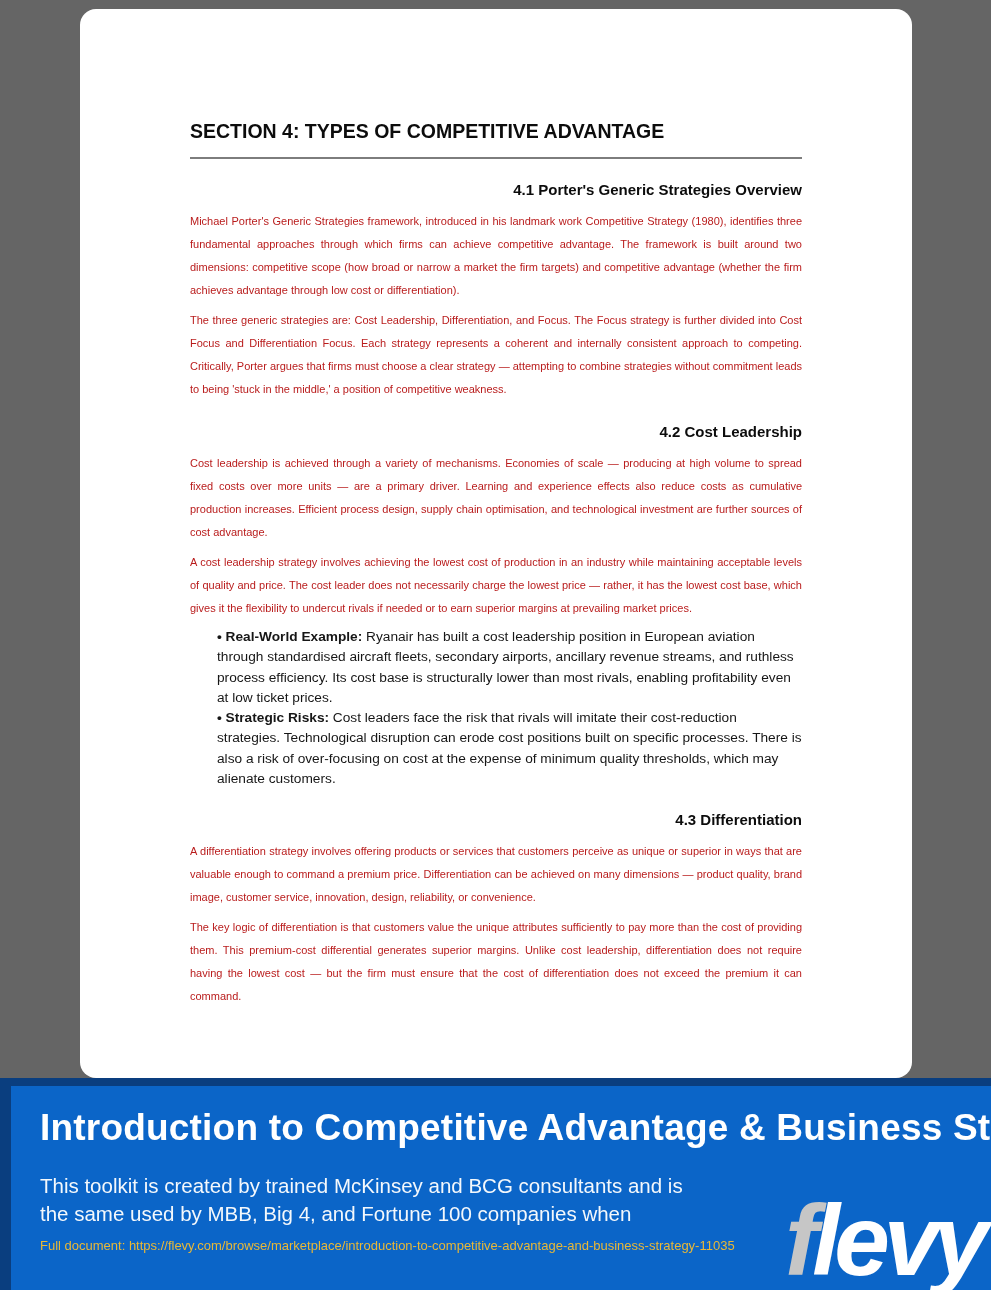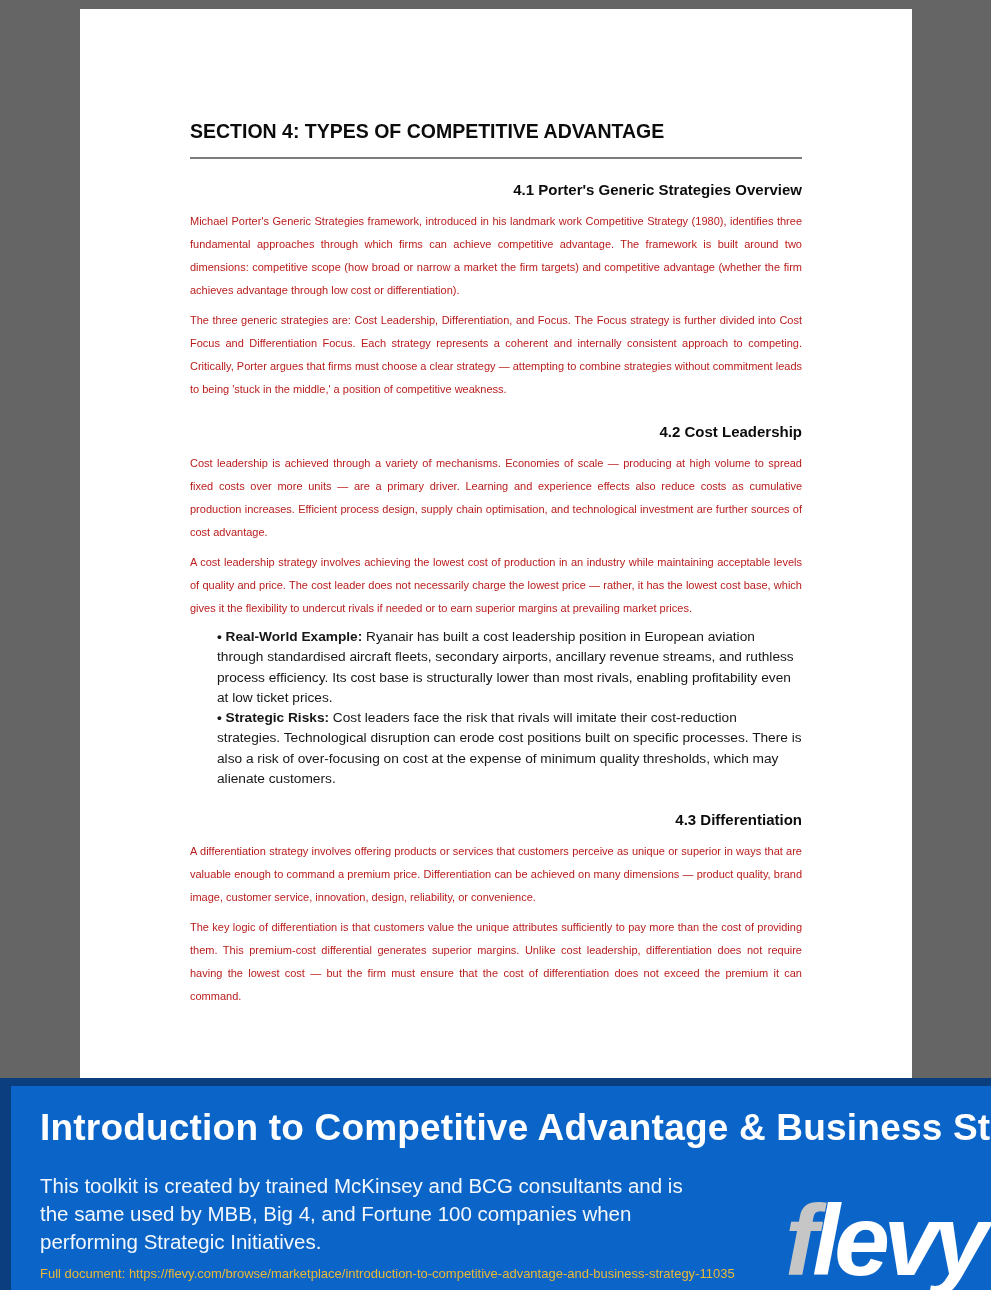--- a/index.html
+++ b/index.html
@@ -5,20 +5,21 @@
   html,body{margin:0;padding:0;}
   body{
     width:991px;height:1290px;position:relative;overflow:hidden;
     background:#656565;
     font-family:"Liberation Sans", sans-serif;
   }
   
   .doc-page{
     position:absolute;left:80px;top:9px;width:832px;height:1069px;
     background:#ffffff;
+    border-radius:16px;
   }
   .doc-content{padding:111px 110px 0 110px;color:#1a1a1a;}
   .sec-title{
     margin:0;font-size:19.5px;line-height:23px;font-weight:bold;color:#0c0c0c;
   }
   .rule{
     border:none;border-top:2px solid #7d7d7d;margin:14px 0 0 0;height:0;
   }
   .sub-head{
     font-size:15px;line-height:18px;font-weight:bold;color:#0c0c0c;
@@ -93,21 +94,20 @@
 </div>
 
 <div class="footer-banner">
   <div class="footer-inner">
 
     <div class="footer-title">Introduction to Competitive Advantage &amp; Business Strategy</div>
 
     <div class="footer-desc">
       <div>This toolkit is created by trained McKinsey and BCG consultants and is</div>
       <div>the same used by MBB, Big 4, and Fortune 100 companies when</div>
-      <div>performing Strategic Initiatives.</div>
     </div>
 
     <a class="footer-link" href="#"><span>Full document: </span><span>https://flevy.com/browse/marketplace/introduction-to-competitive-advantage-and-business-strategy-11035</span></a>
 
     <div class="flevy-logo"><span class="flevy-f">f</span><span class="flevy-rest">levy</span></div>
 
   </div>
 </div>
 
 </body></html>

